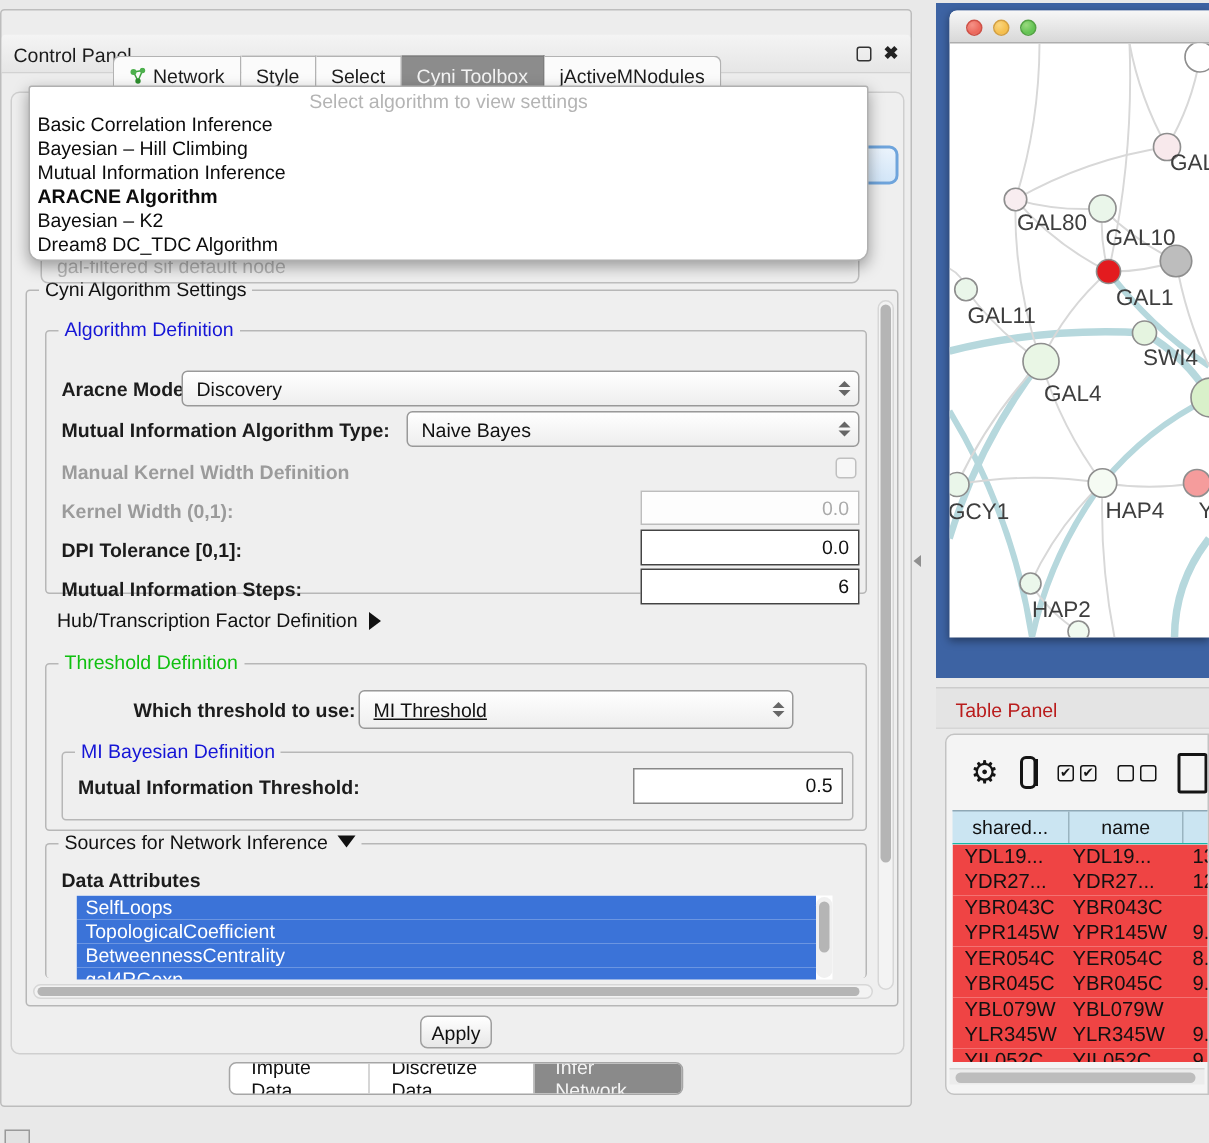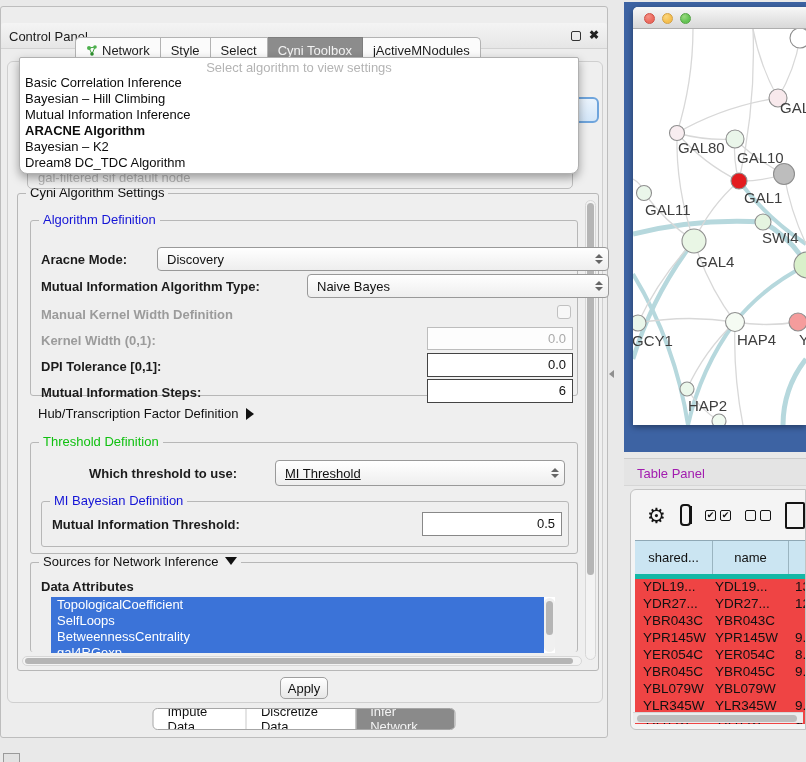--- a/index.html
+++ b/index.html
@@ -30,21 +30,21 @@
   
   .group { position:absolute; border:1px solid #b7b7b7; border-radius:3px; }
   .legend { position:absolute; top:-9px; left:8px; background:#efefef; padding:0 4px; font-size:13px; color:#111; white-space:nowrap; }
   .legend.blue { color:#1515d6; }
   .legend.green { color:#10c010; }
 
   .lbl { position:absolute; font-size:13px; font-weight:bold; color:#1c1c1c; white-space:nowrap; }
   .lbl.dis { color:#9b9b9b; }
 
   .combo { position:absolute; background:linear-gradient(#ffffff,#eeeeee); border:1px solid #999;
-    border-radius:4px; font-size:13px; color:#111; display:flex; align-items:center; padding-left:9px;margin-left:36px; }
+    border-radius:4px; font-size:13px; color:#111; display:flex; align-items:center; padding-left:9px; }
   .combo .arrows { margin-left:auto; margin-right:5px; display:flex; flex-direction:column; gap:2px; align-items:center; }
   .tri-up { width:0; height:0; border-left:4px solid transparent; border-right:4px solid transparent; border-bottom:4px solid #666; }
   .tri-dn { width:0; height:0; border-left:4px solid transparent; border-right:4px solid transparent; border-top:4px solid #666; }
 
   .tfield { position:absolute; background:#fff; border:1px solid #444; font-size:13px; color:#111;
     text-align:right; padding:3px 6px; }
   .tfield.dis { border:1px solid #bdbdbd; color:#aaa; background:#fdfdfd; }
   .checkbox { position:absolute; width:14px; height:14px; border:1px solid #c0c0c0; border-radius:3px; background:#f7f7f7; }
 
   .vscroll { position:absolute; width:11px; background:#f3f3f3; border:1px solid #d7d7d7; border-radius:6px; }
@@ -94,32 +94,32 @@
     background:linear-gradient(#f7f7f7,#d8d8d8); border-bottom:1px solid #aeaeae; }
   .tl { position:absolute; top:6px; width:11px; height:11px; border-radius:50%; }
   .tl.red { left:11px; background:radial-gradient(circle at 35% 30%, #f59287,#ec6a5e 60%); border:1px solid #ce5147; }
   .tl.yellow { left:29px; background:radial-gradient(circle at 35% 30%, #fad67f,#f5bf4f 60%); border:1px solid #d3a043; }
   .tl.green { left:47px; background:radial-gradient(circle at 35% 30%, #9ad97f,#64c454 60%); border:1px solid #54a244; }
   .net-body { position:absolute; left:0; top:22px; width:173px; height:396px; }
 
   
   .tp-titlebar { position:absolute; left:624px; top:458px; width:182px; height:28px; background:#e4e4e4;
     border-top:1px solid #cccccc; border-bottom:1px solid #d6d6d6; }
-  .tp-title { position:absolute; left:13px; top:7px; font-size:13px; color:#a21caf; }
+  .tp-title { position:absolute; left:13px; top:7px; font-size:13px; color:#b91c1c; }
   .table-panel { position:absolute; left:630px; top:489px; width:176px; height:241px; background:#f4f4f4;
     border:1px solid #c3c3c3; border-radius:6px 0 0 6px; overflow:hidden; }
   .tp-toolbar { position:absolute; left:0; top:0; width:100%; height:50px; display:flex; align-items:center; gap:14px; padding-left:16px; }
   .gear { font-size:21px; color:#141414; line-height:1; }
   .split-icon { width:22px; height:22px; border:2.4px solid #141414; border-radius:4px; position:relative; }
   .split-icon::after { content:""; position:absolute; left:8px; top:0; width:2.4px; height:100%; background:#141414; }
   .cb-pair { display:flex; gap:4px; }
   .cb { width:11px; height:11px; border:1.8px solid #141414; border-radius:2px; position:relative; font-size:9px; line-height:9px; color:#141414; text-align:center; }
   .file-icon { width:20px; height:27px; border:2.4px solid #141414; border-radius:2px; flex:none; }
   .tbl { position:absolute; left:4px; top:50px; width:172px; }
-  .tbl-head { display:grid; grid-template-columns:78px 76px 1fr; background:#cbe5f2; border-top:1px solid #8fa8b5; border-bottom:5px solid #14b8a6; height:39px; }
+  .tbl-head { display:grid; grid-template-columns:78px 76px 1fr; background:#cbe5f2; border-top:1px solid #8fa8b5; border-bottom:1px solid #14b8a6; height:23px; }
   .tbl-head > div { font-size:13px; color:#111; display:flex; align-items:center; justify-content:center; border-right:1px solid #9ab4c0; }
   .tbl-rows { background:#fff; height:145px; overflow:hidden; }
   .tbl-row { display:grid; grid-template-columns:72px 80px 1fr; height:17px; background:#ef4444; }
   .tbl-row > div { font-size:13.5px; color:#111; padding-left:8px; white-space:nowrap; overflow:hidden; }
   .tp-hscroll { position:absolute; left:2px; top:222px; width:170px; height:11px; background:#ececec; border-top:1px solid #d5d5d5; }
   .tp-hthumb { position:absolute; left:4px; top:2px; width:160px; height:7px; background:#bdbdbd; border-radius:4px; }
 
   .corner-btn { position:absolute; left:3px; top:753px; width:17px; height:14px; border:1px solid #9a9a9a; background:#e2e2e2; }
 
   .net-icon { width:12px; height:12px; }
@@ -245,22 +245,22 @@
           <span class="lbl" style="left:10px; top:15px;">Mutual Information Threshold:</span>
           <div class="tfield" style="left:380px; top:10px; width:140px; height:24px; border-color:#888;">0.5</div>
         </div>
       </div>
 
       <div class="group" style="left:12px; top:368px; width:548px; height:90px; border-bottom:none;">
         <span class="legend"><span>Sources for Network Inference</span><span class="down-arrow"></span></span>
         <span class="lbl" style="left:10px; top:16px;">Data Attributes</span>
         <div class="attr-list" style="left:20px; top:34px; width:504px; height:56px;">
           <div id="attr-items">
+              <div class="attr-item">SelfLoops</div>
               <div class="attr-item">TopologicalCoefficient</div>
-              <div class="attr-item">SelfLoops</div>
               <div class="attr-item">BetweennessCentrality</div>
               <div class="attr-item">gal4RGexp</div>
             </div>
           <div class="vscroll" style="right:0; top:1px; height:54px; border:none; background:#f0f0f0;">
             <div class="vthumb" style="top:3px; height:34px; left:2px;"></div>
           </div>
         </div>
       </div>
     </div>
 

